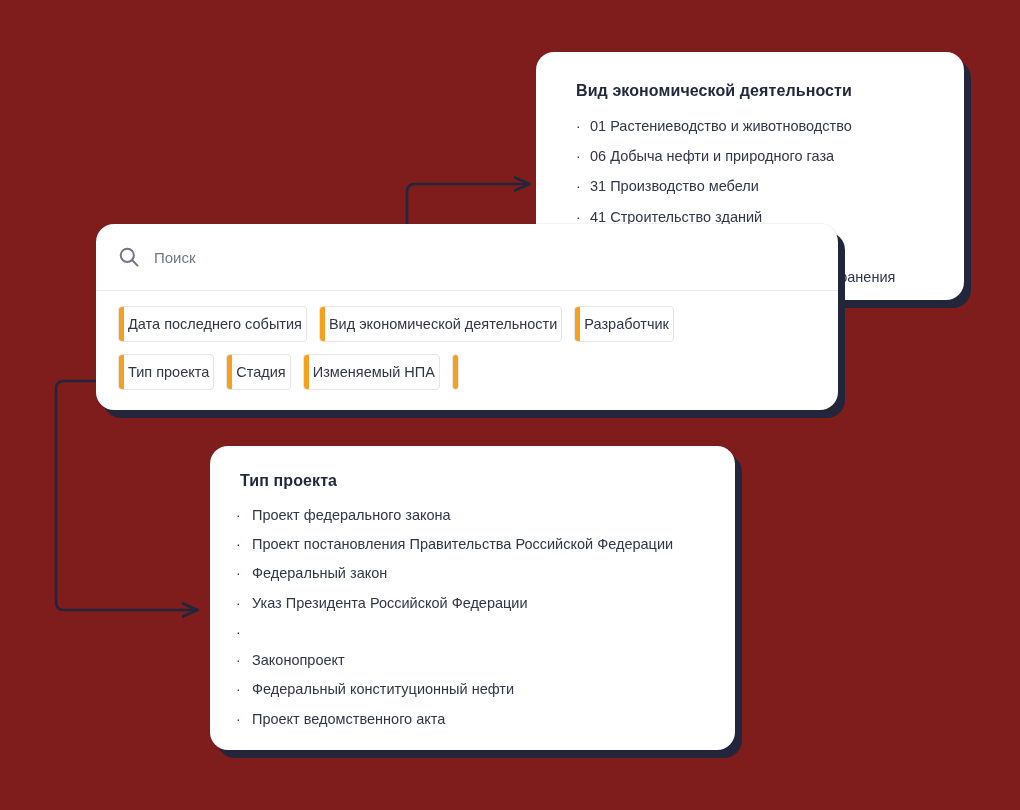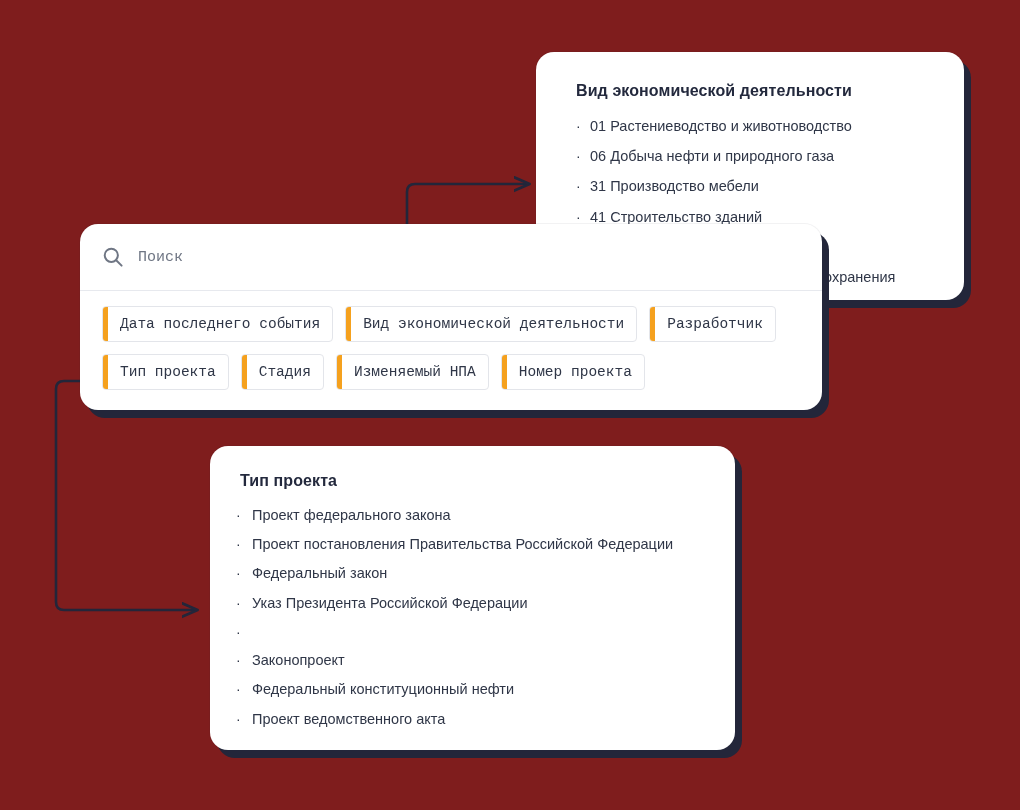--- a/index.html
+++ b/index.html
@@ -64,24 +64,23 @@
   #card-eco {
     left: 536px; top: 52px;
     width: 428px; height: 248px;
     padding: 30px 26px 22px 40px;
   }
   #card-eco .card-title { margin-bottom: 18px; }
   #card-eco .opt-item { margin-bottom: 13.5px; }
 
   
   #card-search {
-    left: 80px; top: 224px;
+    left: 96px; top: 224px;
     width: 742px; height: 186px;
     overflow: hidden;
-    font-family: Liberation Mono, monospace;
   }
   .search-row {
     height: 67px;
     display: flex;
     align-items: center;
     padding: 0 22px;
     border-bottom: 1px solid #e7e9ee;
   }
   .search-icon { width: 22px; height: 22px; margin-right: 14px; flex: 0 0 22px; }
   .search-placeholder {
@@ -105,21 +104,21 @@
     overflow: hidden;
   }
   .chip-bar {
     width: 5px;
     flex: 0 0 5px;
     background: #f5a11e;
   }
   .chip-label {
     display: flex;
     align-items: center;
-    padding: 0 12px;
+    padding: 0 4px;
     font-size: 14.5px;
     color: #2f3647;
     white-space: nowrap;
   }
 
   
   #card-type {
     left: 210px; top: 446px;
     width: 525px; height: 304px;
     padding: 26px 26px 20px 26px;
@@ -214,21 +213,20 @@
         <div class="chip">
           <span class="chip-bar"></span>
           <span class="chip-label">Стадия</span>
         </div>
         <div class="chip">
           <span class="chip-bar"></span>
           <span class="chip-label">Изменяемый НПА</span>
         </div>
         <div class="chip">
           <span class="chip-bar"></span>
-          <span class="chip-label">Номер проекта</span>
         </div>
       </div>
 
     </div>
   </div>
 
   <div class="card" id="card-type">
     <div class="card-title">Тип проекта</div>
     <ul class="opt-list">
       <li class="opt-item">

